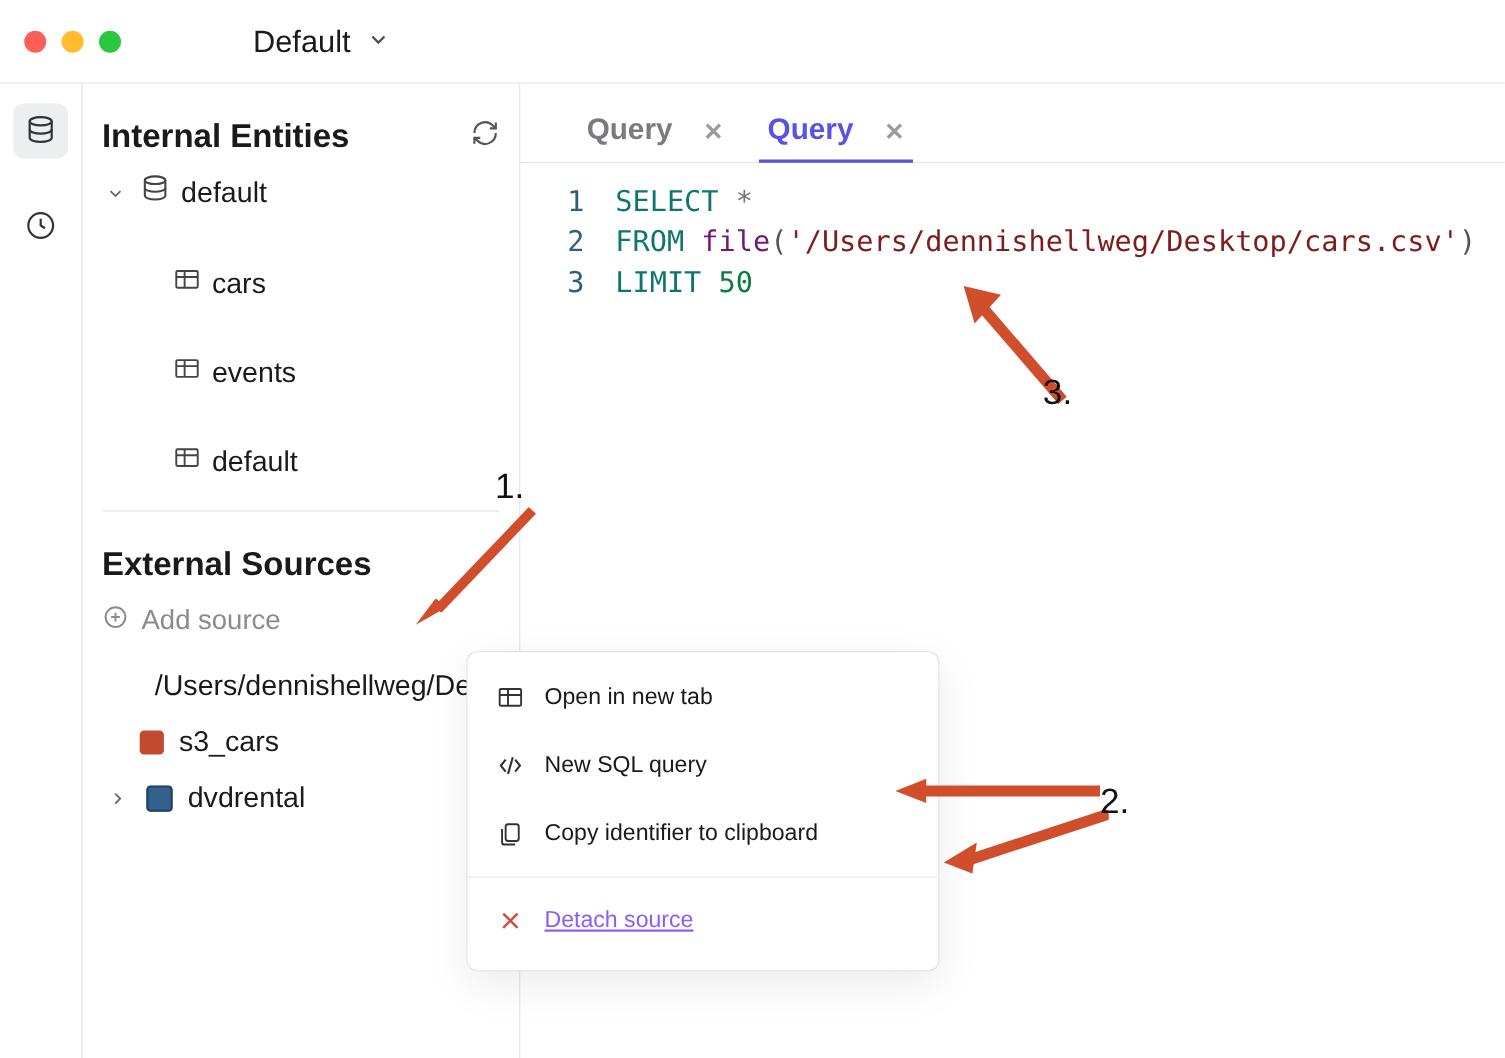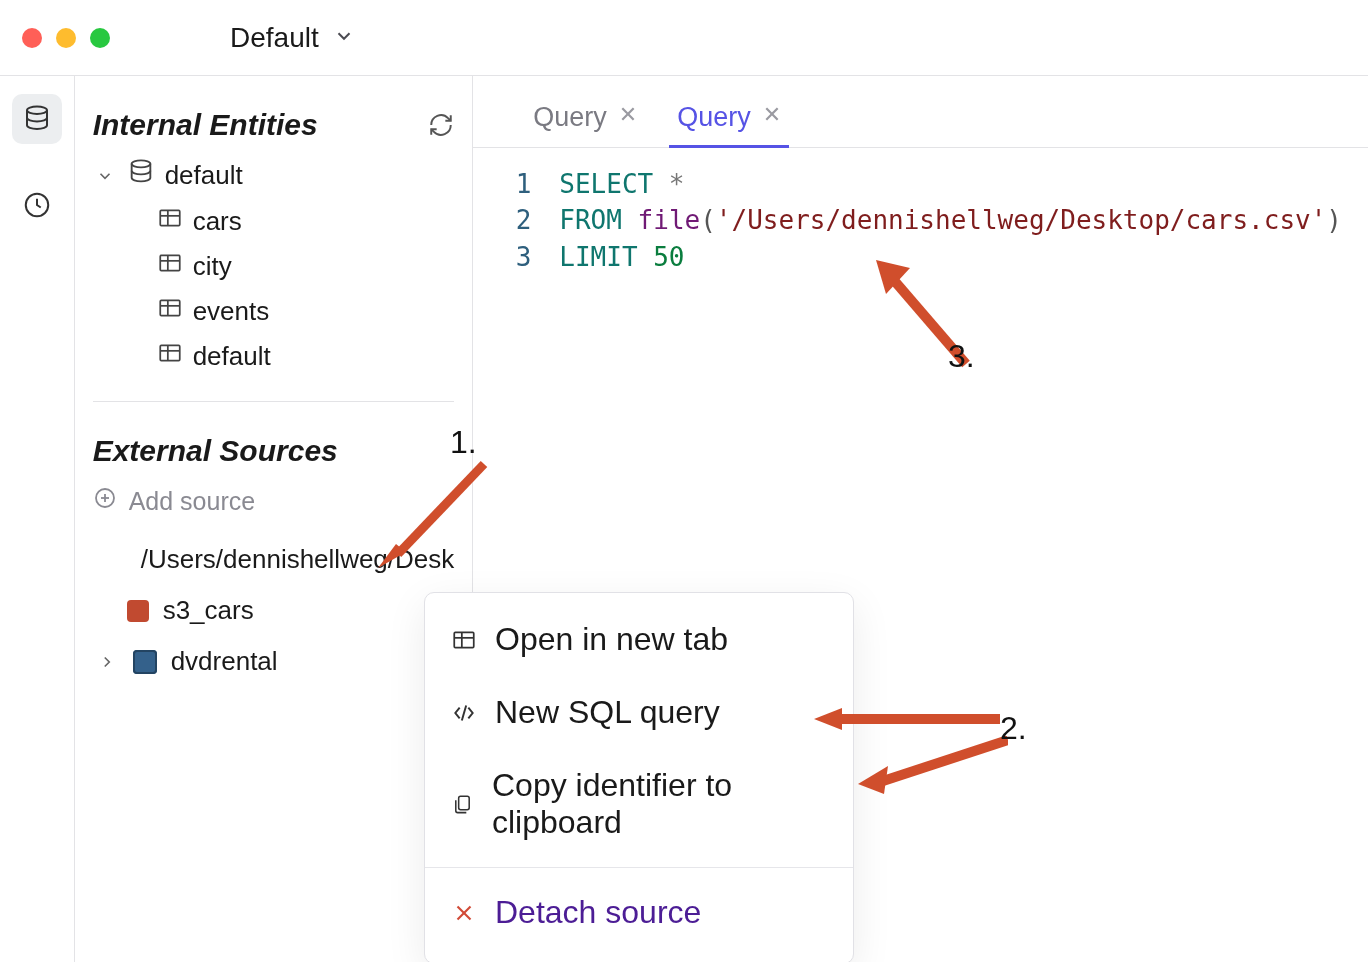--- a/index.html
+++ b/index.html
@@ -46,32 +46,32 @@
   }
   .nav-rail-btn.active { background:#eceef0; }
   .nav-rail-btn svg { width:30px; height:30px; stroke:#333; }
 
   .sidebar {
     width:406px; border-right:1px solid #e3e3e6;
     padding:18px 0 0;
     overflow:hidden;
   }
   .sidebar-section { padding:10px 18px 0; }
-  .section-header { display:flex; align-items:center; justify-content:space-between; padding:4px 0 10px 0;font-style:italic;}
+  .section-header { display:flex; align-items:flex-start; justify-content:space-between; padding:4px 0 10px 0;}
   .section-title { font-size:30px; font-weight:700; }
   .refresh-btn { cursor:pointer; display:flex; }
   .refresh-btn svg { width:26px; height:26px; stroke:#555; }
 
   .tree-row {
     display:flex; align-items:center; gap:10px;
     font-size:26px; padding:6px 0 6px 0; cursor:pointer;
     white-space:nowrap;
   }
   .tree-row.level-0 {}
-  .tree-row.level-1 { padding-left:64px; }
+  .tree-row.level-1 { padding-left:64px;margin-top:36px; }
   .tree-caret { width:24px; display:flex; justify-content:center; }
   .tree-caret svg { width:18px; height:18px; stroke:#666; }
   .db-icon svg { width:28px; height:28px; stroke:#444; }
   .table-icon svg { width:26px; height:26px; stroke:#444; }
   .file-icon { width:22px; height:22px; background:#5b5f67; border-radius:3px; position:relative; }
   .file-icon::after { content:""; position:absolute; top:3px; right:-1px; width:8px; height:8px; background:#fff; }
   .s3-icon { width:22px; height:22px; background:#c14a30; border-radius:4px; }
   .pg-icon { width:24px; height:24px; background:#34618b; border-radius:4px; box-shadow:inset 0 0 0 2px #234462; }
 
   .divider { height:1px; background:#e3e3e6; margin:22px 18px 0; }
@@ -88,22 +88,22 @@
     white-space:nowrap;
   }
   .source-row.expandable { padding-left:2px; }
   .source-row.expandable .tree-caret { width:24px; }
   .source-row.highlight { font-weight:500; }
 
   
   .editor-pane { flex:1; display:flex; flex-direction:column; }
   .tabs { display:flex; gap:32px; padding:18px 56px 0; border-bottom:1px solid #e3e3e6; }
   .tab {
-    display:flex; align-items:flex-start; gap:12px;
-    font-size:27px; font-weight:400; color:#7a7a82;
+    display:flex; align-items:flex-end; gap:28px;
+    font-size:27px; font-weight:700; color:#7a7a82;
     padding:8px 4px 14px; cursor:pointer;
     position:relative;
   }
   .tab.active { color:#5653e5; }
   .tab.active::after {
     content:""; position:absolute; left:-4px; right:-4px; bottom:-1px;
     height:3px; background:#5653e5;
   }
   .tab-close { font-size:22px; color:#9a9aa1; cursor:pointer; }
 
@@ -120,24 +120,24 @@
 
   
   .context-menu {
     position:absolute; left:424px; top:592px; width:430px;
     background:#fff; border:1px solid #e1e1e6; border-radius:10px;
     box-shadow:0 12px 40px rgba(0,0,0,.08);
     padding:10px 0 14px;
   }
   .menu-item {
     display:flex; align-items:center; gap:18px;
-    font-size:32px; padding:18px 26px; cursor:pointer;
+    font-size:21px; padding:18px 26px; cursor:pointer;
   }
   .menu-item svg { width:26px; height:26px; stroke:#333; }
-  .menu-item.danger { color:#4c1d95; }
+  .menu-item.danger { color:#8b5cf6;text-decoration:underline; }
   .menu-item.danger svg { stroke:#d14a37; }
   .menu-sep { height:1px; background:#e6e6ea; margin:8px 0; }
 
   
   .annot {
     position:absolute; color:#d04e2c; font-size:30px; font-weight:500;
     display:flex; align-items:center; pointer-events:none;
   }
   .annot-label { position:absolute; font-size:32px; font-weight:500; color:#111; }
   .arrow-svg { fill:#d04e2c; }
@@ -218,30 +218,20 @@
         <span>cars</span>
       </div>
       <div class="tree-row level-1">
         <span class="table-icon">
           <svg viewBox="0 0 24 24" fill="none" stroke-width="1.6">
               <rect x="3" y="5" width="18" height="14" rx="1"></rect>
               <line x1="3" y1="10" x2="21" y2="10"></line>
               <line x1="10" y1="5" x2="10" y2="19"></line>
             </svg>
         </span>
-        <span>city</span>
-      </div>
-      <div class="tree-row level-1">
-        <span class="table-icon">
-          <svg viewBox="0 0 24 24" fill="none" stroke-width="1.6">
-              <rect x="3" y="5" width="18" height="14" rx="1"></rect>
-              <line x1="3" y1="10" x2="21" y2="10"></line>
-              <line x1="10" y1="5" x2="10" y2="19"></line>
-            </svg>
-        </span>
         <span>events</span>
       </div>
       <div class="tree-row level-1">
         <span class="table-icon">
           <svg viewBox="0 0 24 24" fill="none" stroke-width="1.6">
               <rect x="3" y="5" width="18" height="14" rx="1"></rect>
               <line x1="3" y1="10" x2="21" y2="10"></line>
               <line x1="10" y1="5" x2="10" y2="19"></line>
             </svg>
         </span>

